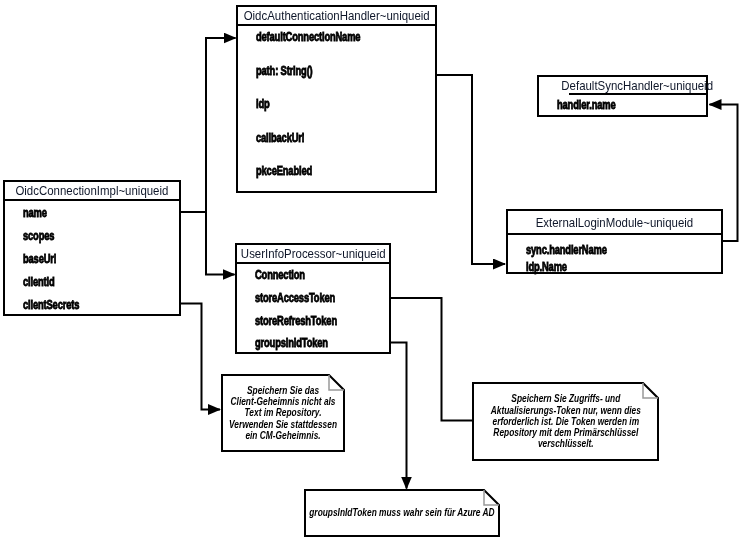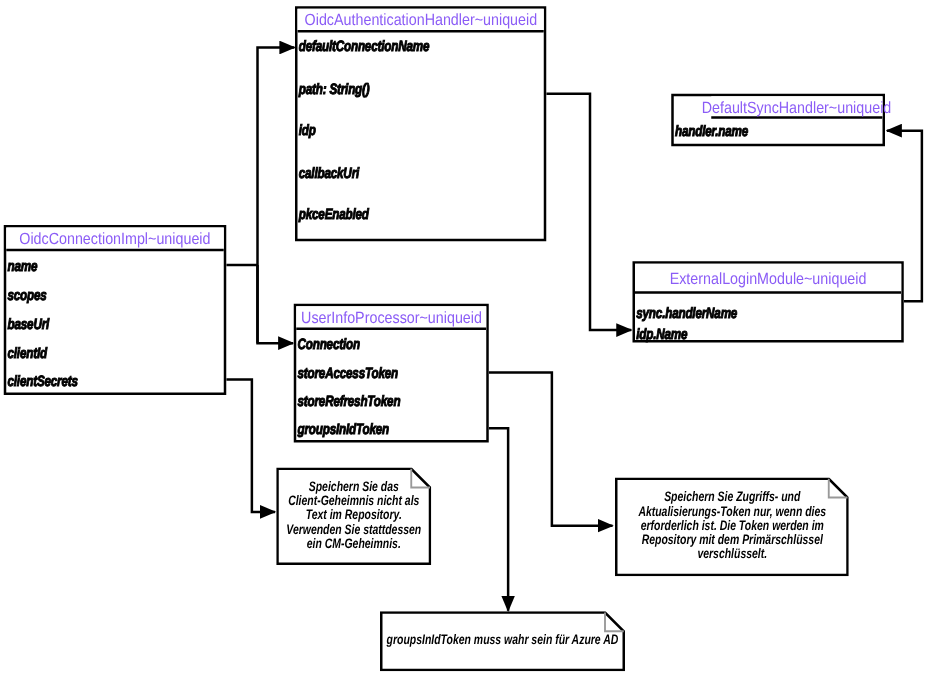--- a/index.html
+++ b/index.html
@@ -1,25 +1,25 @@
 <!DOCTYPE html>
 <html><head>
 <meta charset="utf-8">
 <style>
   html,body{margin:0;padding:0;background:#ffffff;}
   #canvas{position:relative;width:750px;height:542px;background:#ffffff;overflow:hidden;
           font-family:"Liberation Sans", sans-serif;}
   #edges{position:absolute;left:0;top:0;width:750px;height:542px;z-index:1;}
   .uml-class{position:absolute;border:2px solid #000;background:#fff;z-index:2;box-sizing:border-box;}
   .uml-title{border-bottom:2px solid #000;background:#fff;display:flex;align-items:center;justify-content:center;
-             font-size:13px;color:#8b5cf6;white-space:nowrap;box-sizing:border-box;}
+             font-size:13px;color:#0f172a;white-space:nowrap;box-sizing:border-box;}
   .uml-title span{display:inline-block;transform:scaleX(0.88);transform-origin:center center;}
-  .uml-field{display:flex;align-items:center;box-sizing:border-box;padding-left:1px;
+  .uml-field{display:flex;align-items:center;box-sizing:border-box;padding-left:18px;
              font-size:12px;font-weight:bold;color:#000;
-             -webkit-text-stroke:0.8px #000;white-space:nowrap;font-style:italic;}
+             -webkit-text-stroke:0.8px #000;white-space:nowrap;}
   .uml-field span{display:inline-block;transform:scaleX(0.78);transform-origin:left center;letter-spacing:-0.2px;}
   .top-align .uml-field{align-items:flex-start;padding-top:4px;}
   .note{position:absolute;z-index:2;}
   .note svg{position:absolute;left:0;top:0;}
   .note-text{position:absolute;left:0;right:0;display:flex;align-items:center;justify-content:center;
              text-align:center;font-style:italic;font-weight:bold;font-size:11px;line-height:11.3px;
              color:#000;z-index:3;white-space:pre-line;}
   .note-text span{display:inline-block;transform:scaleX(0.76);transform-origin:center center;white-space:pre;}
 </style>
 </head>
@@ -133,21 +133,21 @@
     </svg>
     <div class="note-text" style="top:0;height:78px;">
       <span>Speichern Sie das
 Client-Geheimnis nicht als
 Text im Repository.
 Verwenden Sie stattdessen
 ein CM-Geheimnis.</span>
     </div>
   </div>
 
-  <div class="note" style="left:492px;top:382px;width:187px;height:79px;">
+  <div class="note" style="left:472px;top:382px;width:187px;height:79px;">
     <svg width="187" height="79" viewBox="0 0 187 79">
       <path d="M1,1 L171,1 L186,16 L186,78 L1,78 Z" fill="#fff" stroke="#000" stroke-width="2"></path>
       <path d="M171,1 L171,16 L186,16" fill="none" stroke="#999" stroke-width="1.5"></path>
     </svg>
     <div class="note-text" style="top:0;height:79px;">
       <span>Speichern Sie Zugriffs- und
 Aktualisierungs-Token nur, wenn dies
 erforderlich ist. Die Token werden im
 Repository mit dem Primärschlüssel
 verschlüsselt.</span>

